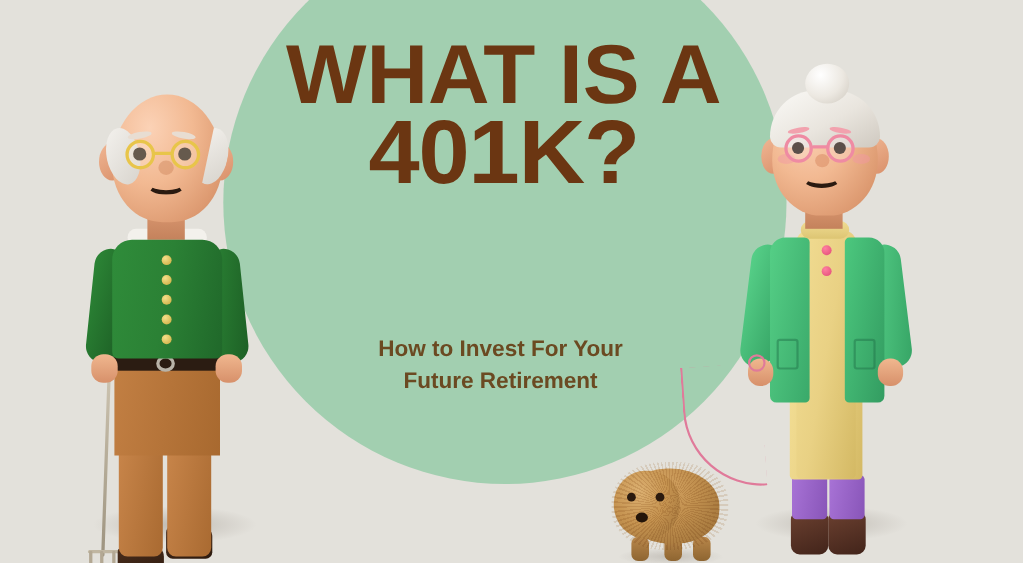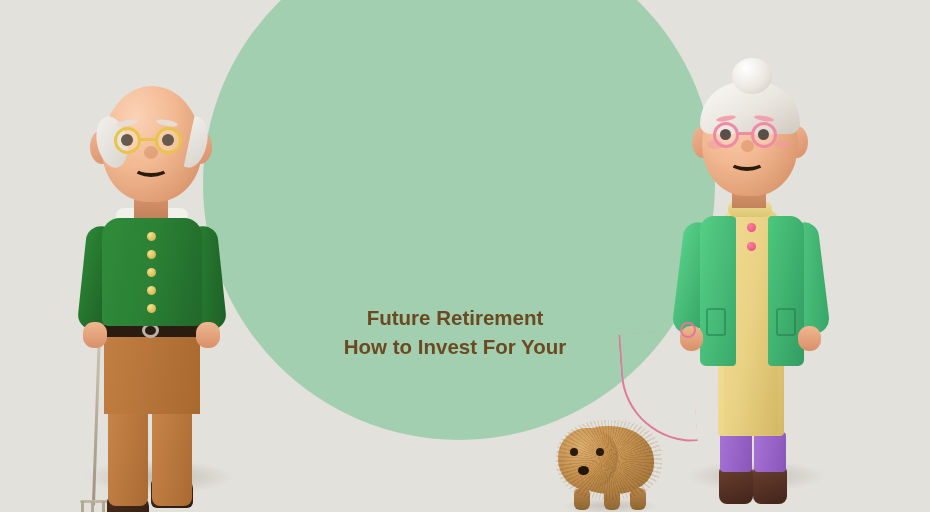--- a/index.html
+++ b/index.html
@@ -475,20 +475,24 @@
     <div class="dog-leg l2"></div>
     <div class="dog-leg l3"></div>
     <div class="dog-body"></div>
     <div class="dog-head"></div>
     <div class="dog-fur"></div>
     <div class="dog-eye l"></div>
     <div class="dog-eye r"></div>
     <div class="dog-nose"></div>
   </div>
 
+  <div class="title-wrap">
+    <div class="title-line l1">WHAT IS A</div>
+    <div class="title-line l2">401K?</div>
+  </div>
 
   <div class="subtitle">
+    <span class="sub-line">How to Invest For Your</span>
     <span class="sub-line">Future Retirement</span>
-    <span class="sub-line">How to Invest For Your</span>
   </div>
 
 
 </div>
 
 </body></html>

